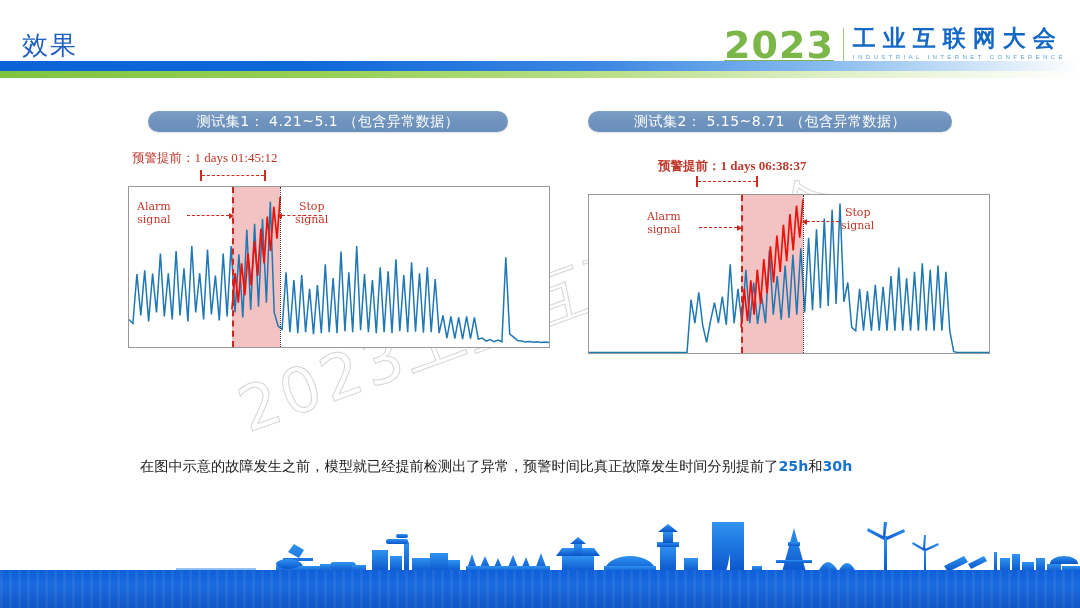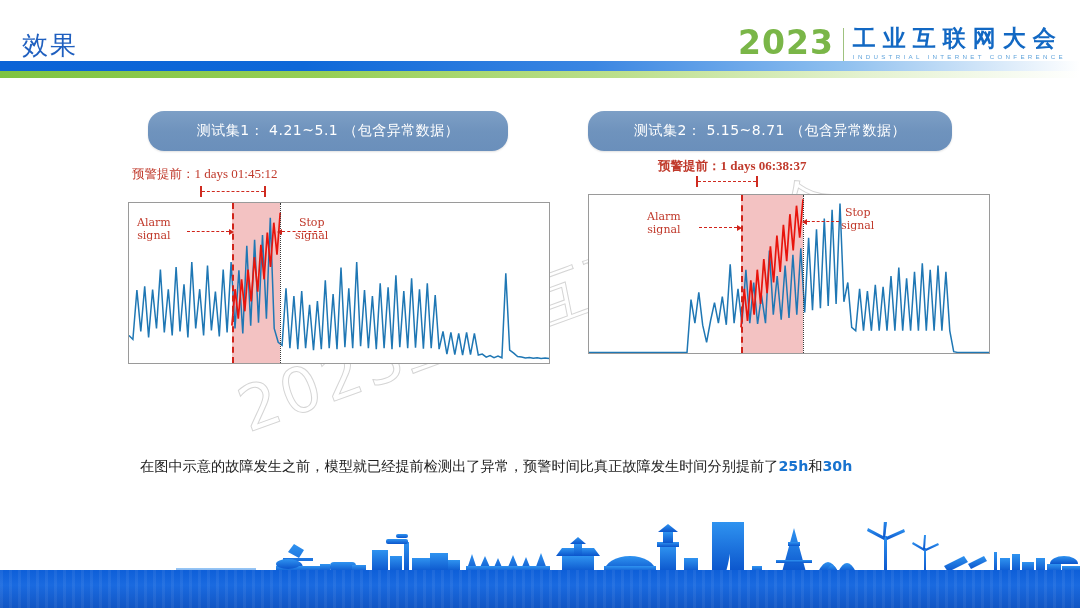--- a/index.html
+++ b/index.html
@@ -19,22 +19,23 @@
     margin-top:10px;
   }
   .logo-wrap{
     position:absolute;right:14px;top:26px;
     display:flex;align-items:flex-start;gap:9px;
   }
   .logo-year{
     display:flex;flex-direction:column;align-items:center;line-height:1;
   }
   .logo-year .yr{
-    font-size:33px;font-weight:700;color:#7ab648;letter-spacing:1px;
-    font-family:"DejaVu Sans", sans-serif;
+    font-size:38px;font-weight:700;color:#7ab648;letter-spacing:1px;
+    font-family:"DejaVu Sans", sans-serif;
+    text-decoration:underline;
   }
   .logo-year .sub{
     font-size:4.4px;color:#8fa37c;letter-spacing:.6px;margin-top:5px;
   }
   .logo-div{width:1px;background:#9fc27f;align-self:stretch;margin-top:2px;}
   .logo-txt{display:flex;flex-direction:column;}
   .logo-txt .cn{
     font-size:23px;font-weight:700;color:#1268c3;letter-spacing:7px;
     font-family:"DejaVu Sans", sans-serif;line-height:1.05;
   }
@@ -49,32 +50,32 @@
     position:absolute;left:0;top:61px;width:100%;height:10px;
     background:linear-gradient(90deg,#0b63d6 0%,#0e68d8 28%,#3b86e2 55%,#8fc0ef 78%,#ffffff 100%);
   }
   .bar-green{
     position:absolute;left:0;top:71px;width:100%;height:7px;
     background:linear-gradient(90deg,#7fc341 0%,#97cf55 30%,#bde08d 58%,#e4f2cf 80%,#ffffff 100%);
   }
 
   
   .banner{
-    position:absolute;height:40px;border-radius:16px;
+    position:absolute;height:21px;border-radius:16px;
     background:linear-gradient(180deg,#7d9fc6 0%,#6f93bd 50%,#6a8fbb 100%);
     color:#fff;font-size:14px;display:flex;align-items:center;justify-content:center;
     font-family:"DejaVu Sans", sans-serif;letter-spacing:.5px;
     box-shadow:0 1px 2px rgba(0,0,0,.12);
   }
   #banner1{left:148px;top:111px;width:360px;}
   #banner2{left:588px;top:111px;width:364px;}
 
   
   .chart-block{position:absolute;}
-  #chart1{left:100px;top:160px;width:460px;height:260px;text-decoration:underline;}
+  #chart1{left:100px;top:144px;width:460px;height:260px;text-decoration:underline;}
   #chart2{left:548px;top:152px;width:450px;height:260px;}
 
   .lead-label{
     position:absolute;color:#c0392b;font-size:12.5px;white-space:nowrap;
     font-family:"DejaVu Sans", sans-serif;
   }
   #chart1 .lead-label{left:32px;top:6px;}
   #chart2 .lead-label{left:110px;top:6px;font-weight:bold;}
   .lead-val{font-family:"Liberation Serif", serif;font-size:13px;}
 

